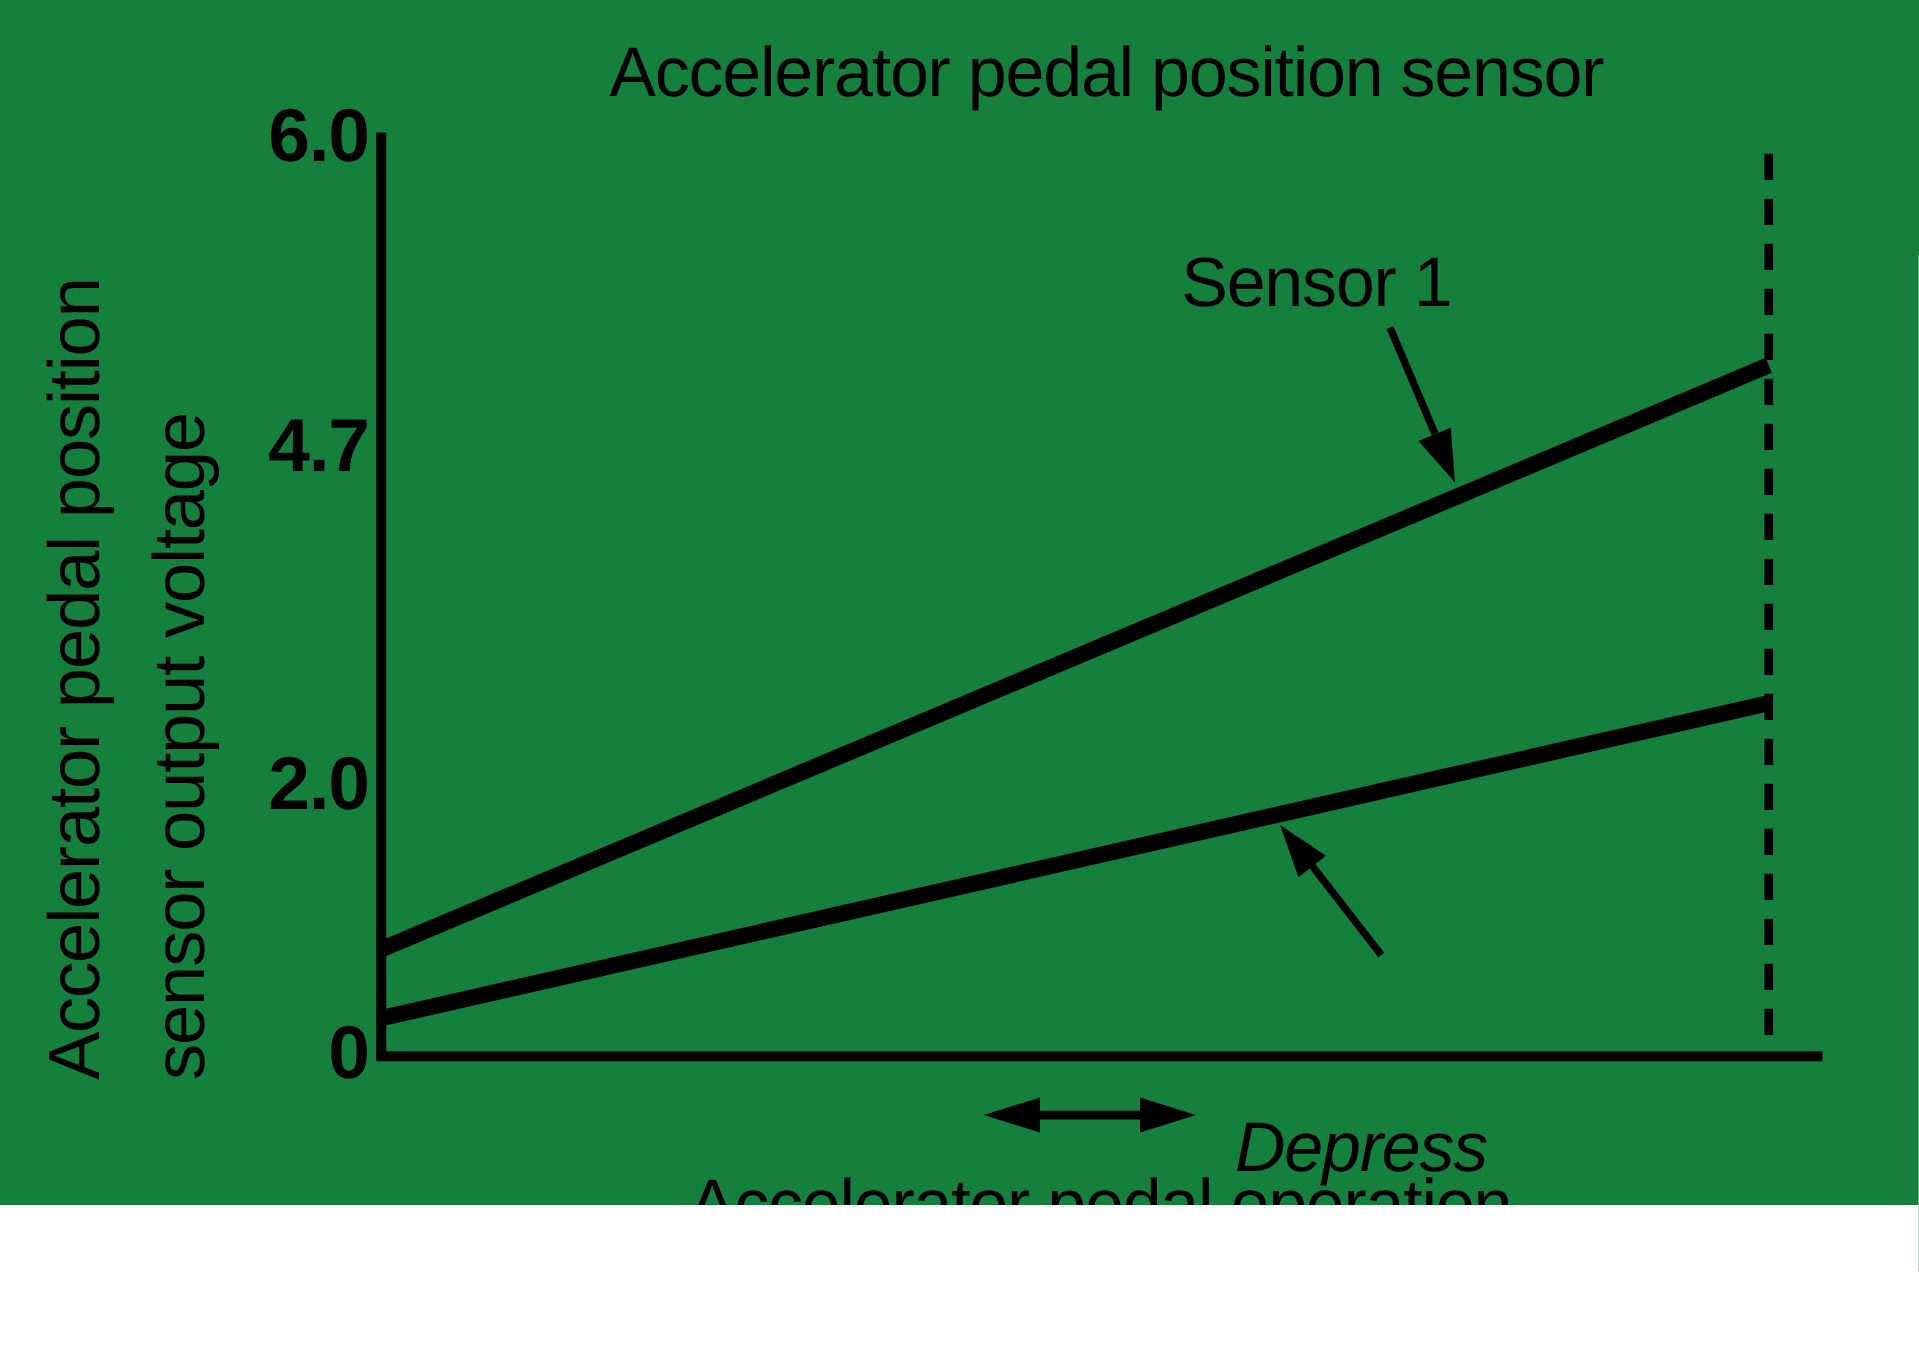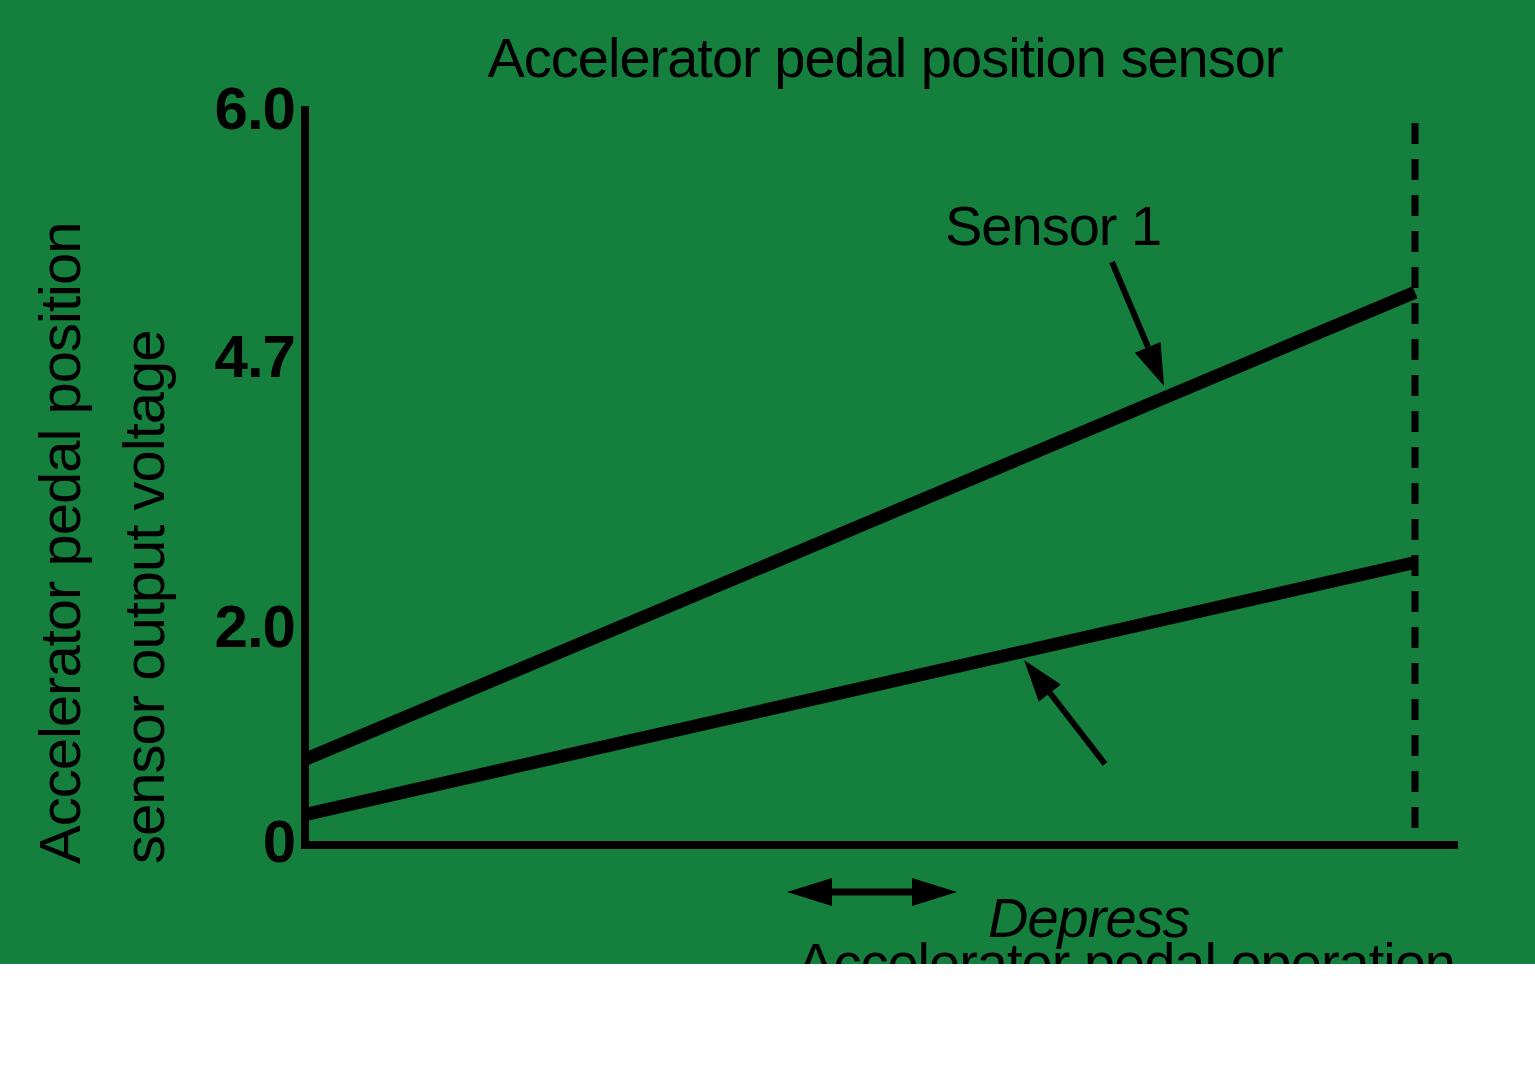--- a/index.html
+++ b/index.html
@@ -24,21 +24,21 @@
   .title {
     left: 305px;
     top: 28px;
     width: 1160px;
     text-align: center;
   }
   .xlabel {
     left: 305px;
     top: 933px;
     width: 1150px;
-    text-align: right;
+    text-align: center;
   }
   .tick {
     position: absolute;
     right: 1240px;
     font-size: 60px;
     line-height: 62px;
     font-weight: bold;
     letter-spacing: -1px;
     white-space: nowrap;
     text-align: left;

